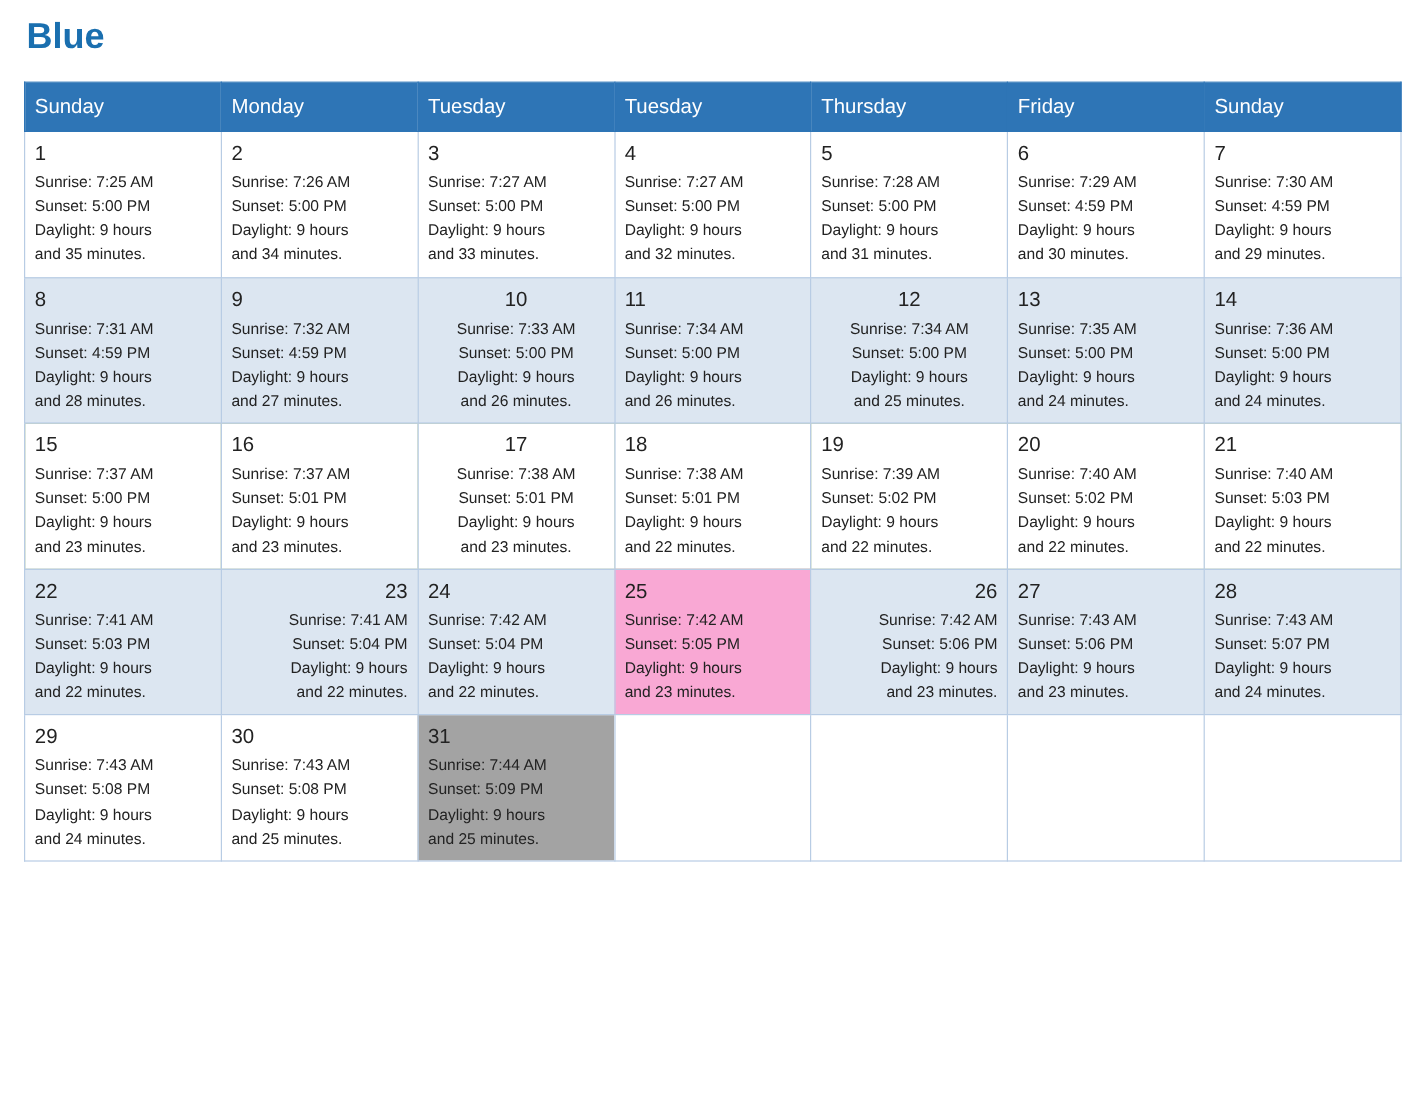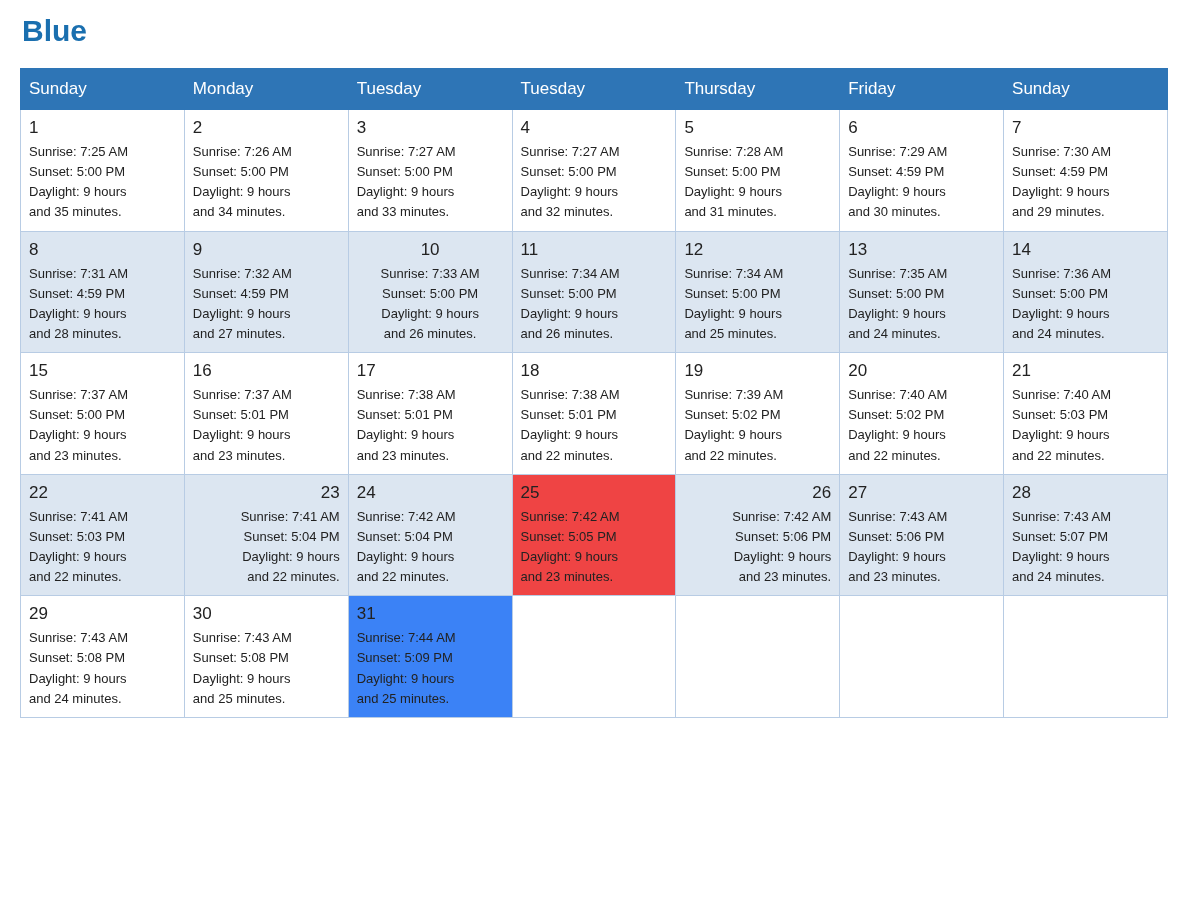--- a/index.html
+++ b/index.html
@@ -167,21 +167,21 @@
           <div class="day-info">Sunrise: 7:32 AM<br>Sunset: 4:59 PM<br>Daylight: 9 hours<br>and 27 minutes.</div>
         </td>
         <td style="background-color: rgb(220, 230, 241); text-align: center;">
           <span class="day-number">10</span>
           <div class="day-info">Sunrise: 7:33 AM<br>Sunset: 5:00 PM<br>Daylight: 9 hours<br>and 26 minutes.</div>
         </td>
         <td style="background-color: rgb(220, 230, 241);">
           <span class="day-number">11</span>
           <div class="day-info">Sunrise: 7:34 AM<br>Sunset: 5:00 PM<br>Daylight: 9 hours<br>and 26 minutes.</div>
         </td>
-        <td style="background-color: rgb(220, 230, 241);">
+        <td style="background-color: rgb(220, 230, 241); text-align: center;">
           <span class="day-number">12</span>
           <div class="day-info">Sunrise: 7:34 AM<br>Sunset: 5:00 PM<br>Daylight: 9 hours<br>and 25 minutes.</div>
         </td>
         <td style="background-color: rgb(220, 230, 241);">
           <span class="day-number">13</span>
           <div class="day-info">Sunrise: 7:35 AM<br>Sunset: 5:00 PM<br>Daylight: 9 hours<br>and 24 minutes.</div>
         </td>
         <td style="background-color: rgb(220, 230, 241);">
           <span class="day-number">14</span>
           <div class="day-info">Sunrise: 7:36 AM<br>Sunset: 5:00 PM<br>Daylight: 9 hours<br>and 24 minutes.</div>
@@ -189,21 +189,21 @@
       </tr>
       <tr style="background-color: #4d7c0f;">
         <td style="background-color: rgb(255, 255, 255);">
           <span class="day-number">15</span>
           <div class="day-info">Sunrise: 7:37 AM<br>Sunset: 5:00 PM<br>Daylight: 9 hours<br>and 23 minutes.</div>
         </td>
         <td style="background-color: rgb(255, 255, 255);">
           <span class="day-number">16</span>
           <div class="day-info">Sunrise: 7:37 AM<br>Sunset: 5:01 PM<br>Daylight: 9 hours<br>and 23 minutes.</div>
         </td>
-        <td style="background-color: rgb(255, 255, 255);">
+        <td style="background-color: rgb(255, 255, 255); text-align: center;">
           <span class="day-number">17</span>
           <div class="day-info">Sunrise: 7:38 AM<br>Sunset: 5:01 PM<br>Daylight: 9 hours<br>and 23 minutes.</div>
         </td>
         <td style="background-color: rgb(255, 255, 255);">
           <span class="day-number">18</span>
           <div class="day-info">Sunrise: 7:38 AM<br>Sunset: 5:01 PM<br>Daylight: 9 hours<br>and 22 minutes.</div>
         </td>
         <td style="background-color: rgb(255, 255, 255);">
           <span class="day-number">19</span>
           <div class="day-info">Sunrise: 7:39 AM<br>Sunset: 5:02 PM<br>Daylight: 9 hours<br>and 22 minutes.</div>
@@ -223,21 +223,21 @@
           <div class="day-info">Sunrise: 7:41 AM<br>Sunset: 5:03 PM<br>Daylight: 9 hours<br>and 22 minutes.</div>
         </td>
         <td style="background-color: rgb(220, 230, 241); text-align: right;">
           <span class="day-number">23</span>
           <div class="day-info">Sunrise: 7:41 AM<br>Sunset: 5:04 PM<br>Daylight: 9 hours<br>and 22 minutes.</div>
         </td>
         <td style="background-color: rgb(220, 230, 241);">
           <span class="day-number">24</span>
           <div class="day-info">Sunrise: 7:42 AM<br>Sunset: 5:04 PM<br>Daylight: 9 hours<br>and 22 minutes.</div>
         </td>
-        <td style="background-color: #ef4444;">
+        <td style="background-color: #f9a8d4;">
           <span class="day-number">25</span>
           <div class="day-info">Sunrise: 7:42 AM<br>Sunset: 5:05 PM<br>Daylight: 9 hours<br>and 23 minutes.</div>
         </td>
         <td style="background-color: rgb(220, 230, 241); text-align: right;">
           <span class="day-number">26</span>
           <div class="day-info">Sunrise: 7:42 AM<br>Sunset: 5:06 PM<br>Daylight: 9 hours<br>and 23 minutes.</div>
         </td>
         <td style="background-color: rgb(220, 230, 241);">
           <span class="day-number">27</span>
           <div class="day-info">Sunrise: 7:43 AM<br>Sunset: 5:06 PM<br>Daylight: 9 hours<br>and 23 minutes.</div>
@@ -249,21 +249,21 @@
       </tr>
       <tr style="background-color: rgb(255, 255, 255);">
         <td style="background-color: rgb(255, 255, 255);">
           <span class="day-number">29</span>
           <div class="day-info">Sunrise: 7:43 AM<br>Sunset: 5:08 PM<br>Daylight: 9 hours<br>and 24 minutes.</div>
         </td>
         <td style="background-color: rgb(255, 255, 255);">
           <span class="day-number">30</span>
           <div class="day-info">Sunrise: 7:43 AM<br>Sunset: 5:08 PM<br>Daylight: 9 hours<br>and 25 minutes.</div>
         </td>
-        <td style="background-color: #3b82f6;">
+        <td style="background-color: #a3a3a3;">
           <span class="day-number">31</span>
           <div class="day-info">Sunrise: 7:44 AM<br>Sunset: 5:09 PM<br>Daylight: 9 hours<br>and 25 minutes.</div>
         </td>
         <td style="background-color: rgb(255, 255, 255);"></td>
         <td style="background-color: rgb(255, 255, 255);"></td>
         <td style="background-color: rgb(255, 255, 255);"></td>
         <td style="background-color: rgb(255, 255, 255);"></td>
       </tr>
     </tbody>
 </table>

